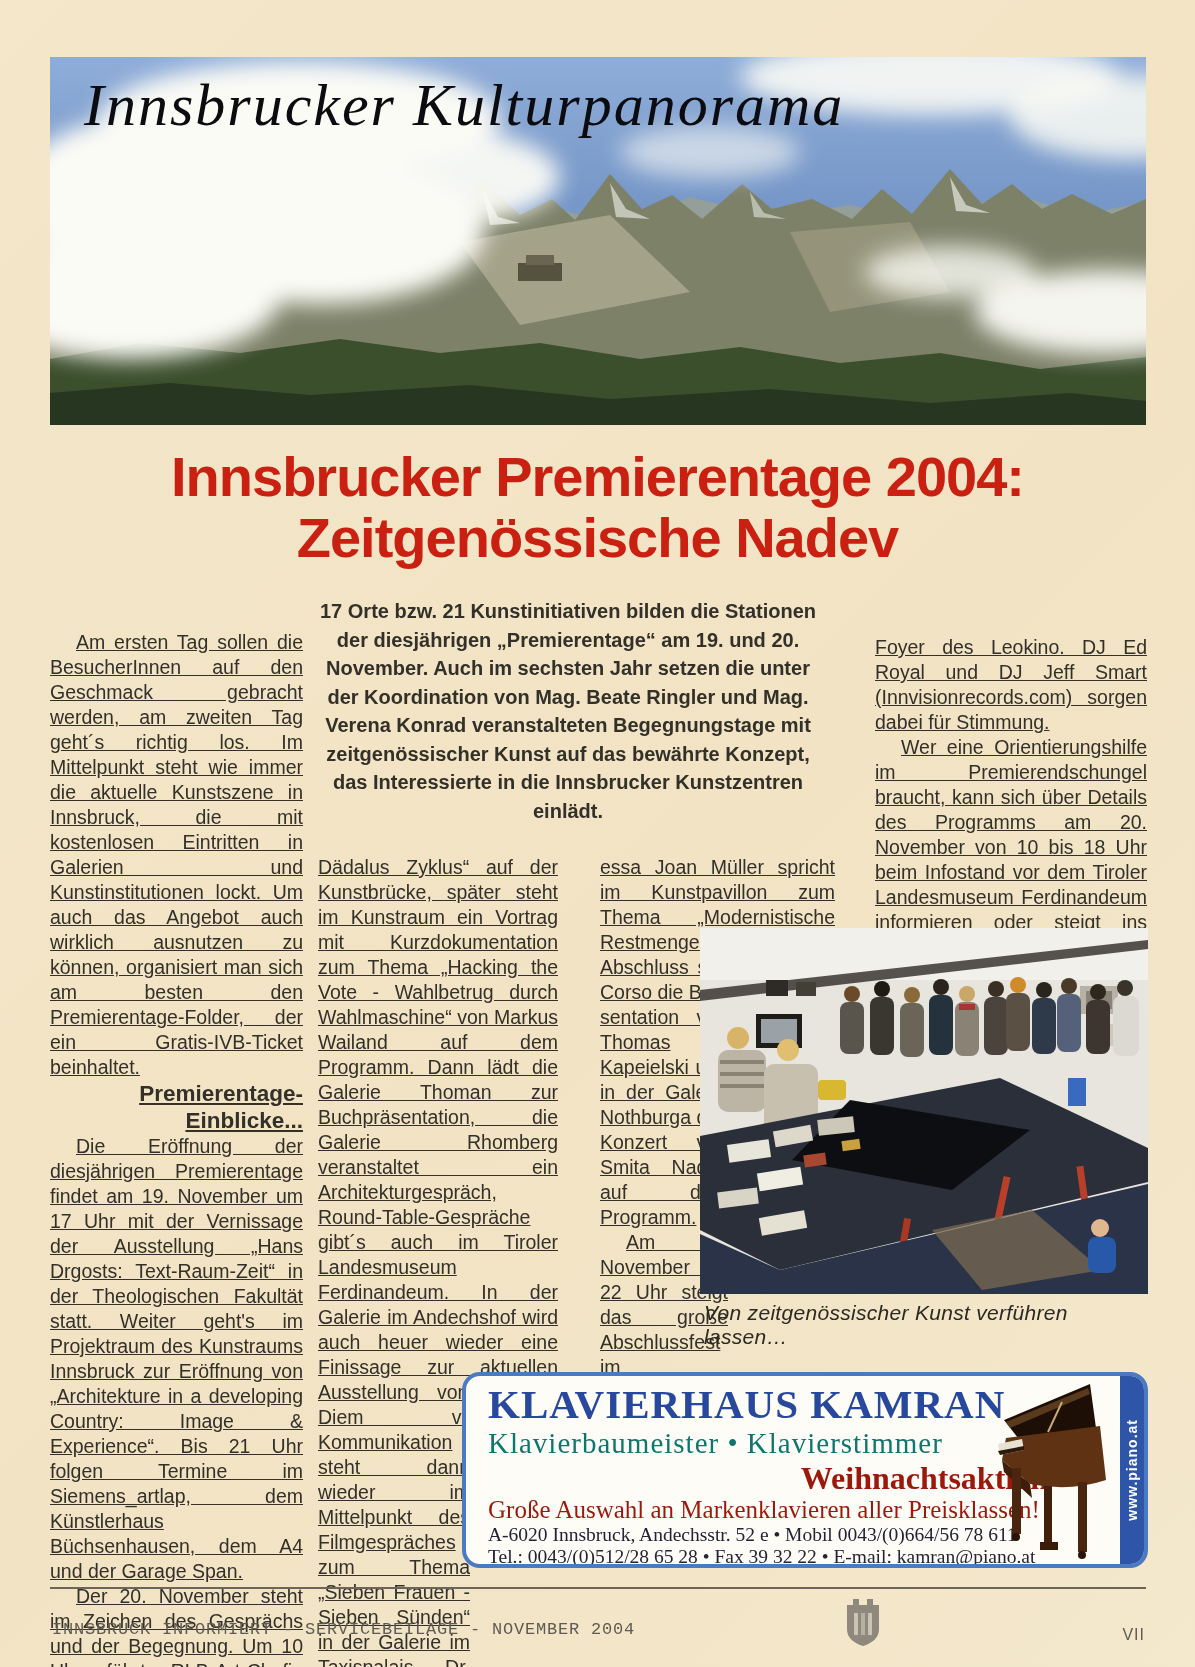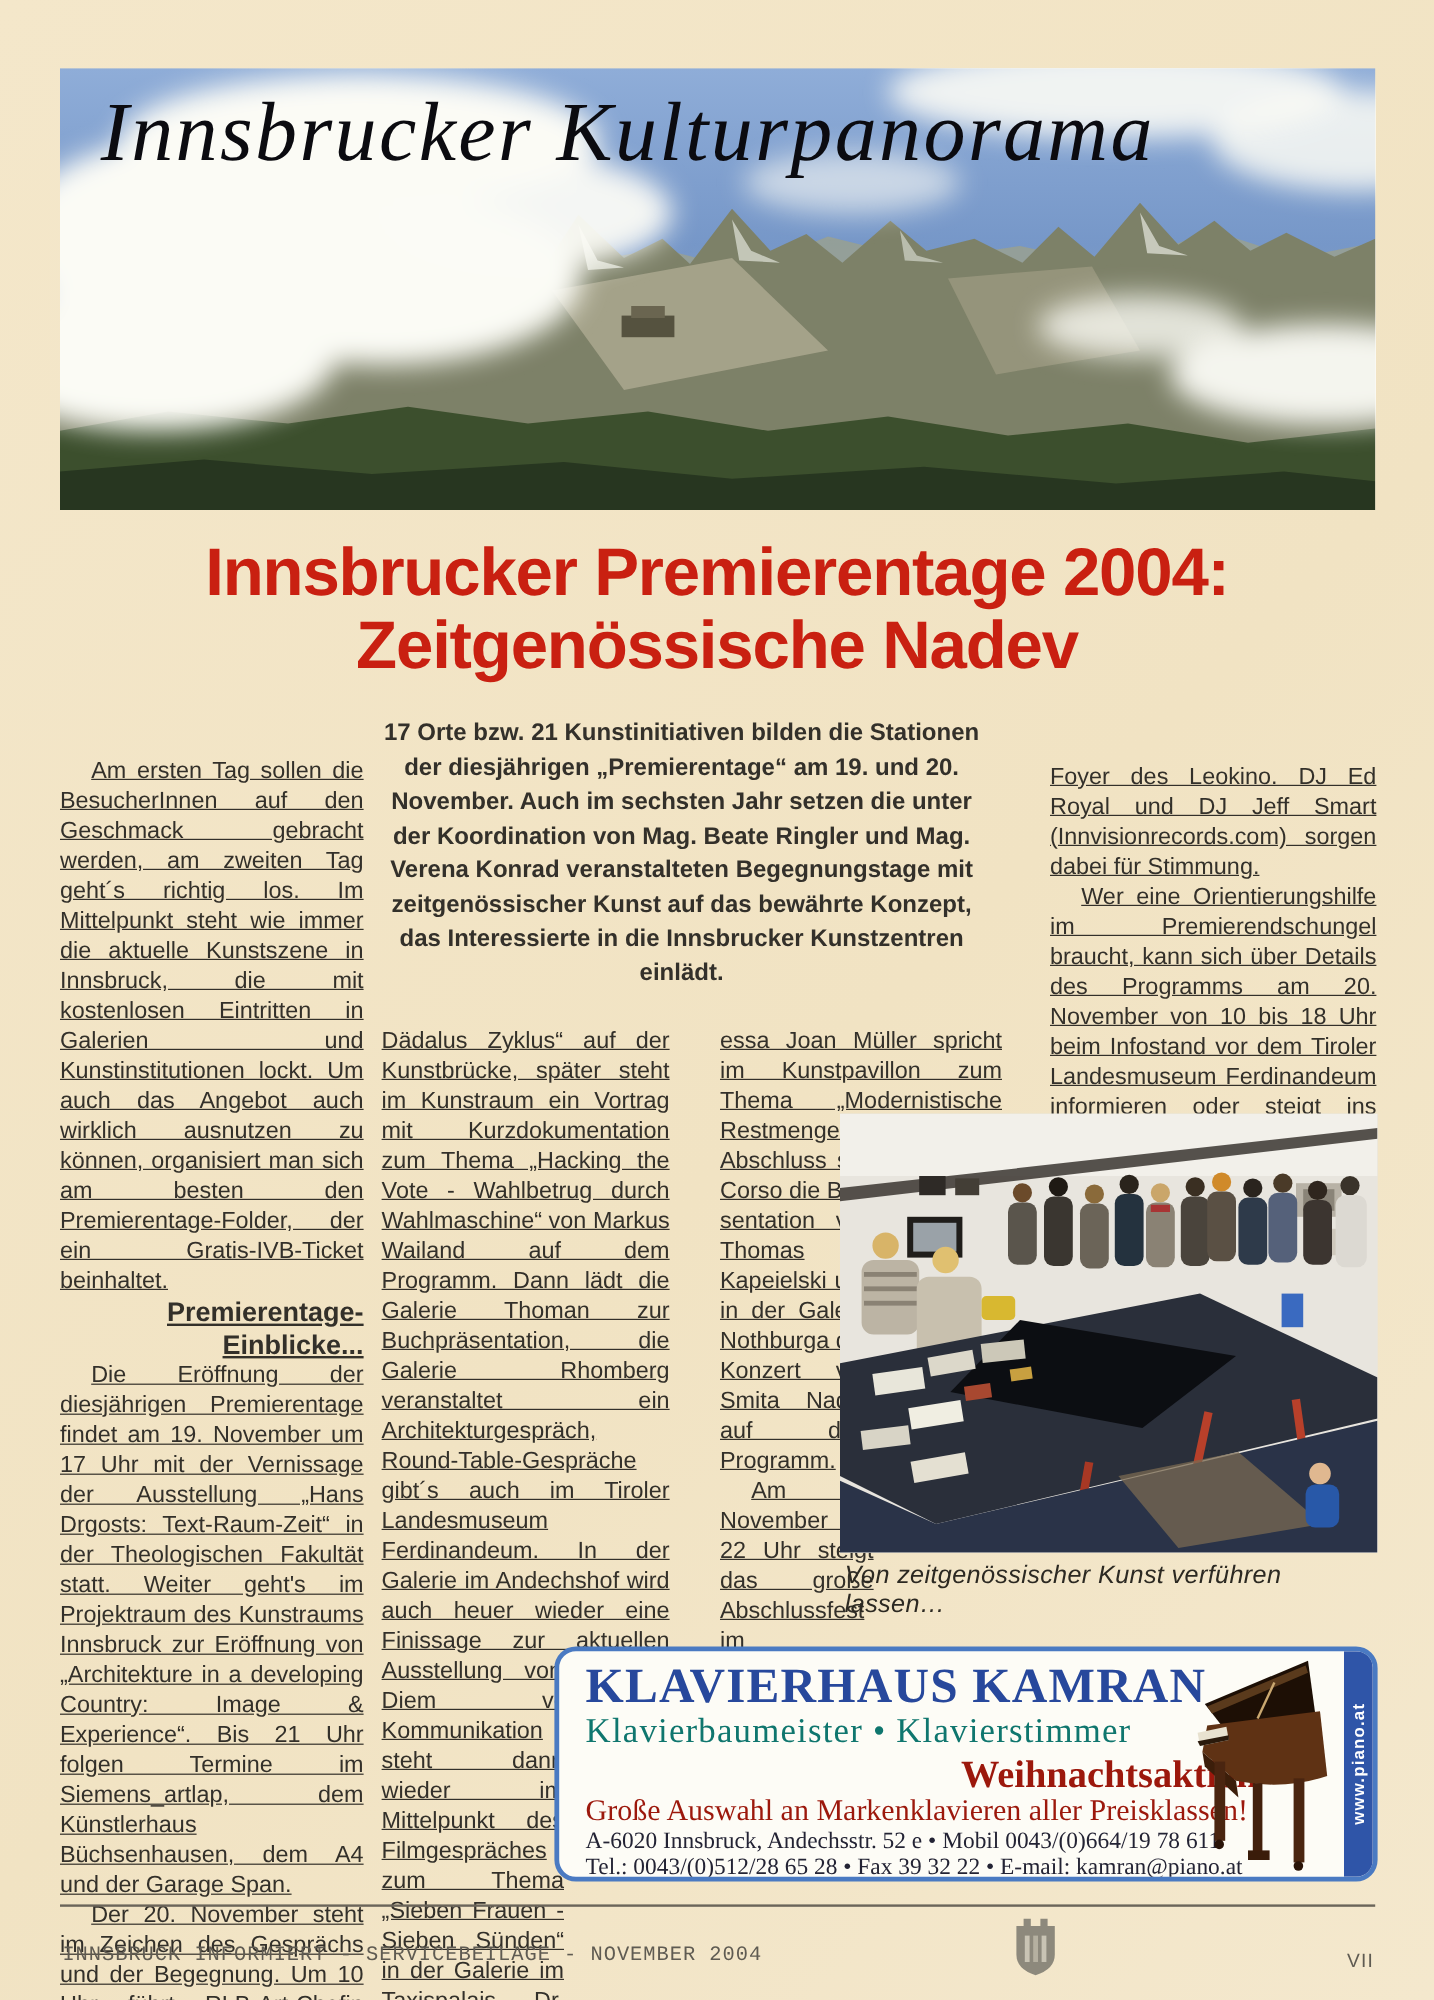--- a/index.html
+++ b/index.html
@@ -15,21 +15,21 @@
   .masthead-photo{
     position:absolute;left:50px;top:57px;width:1096px;height:368px;
     background:linear-gradient(180deg,#8fadd8 0%,#7697c8 40%,#93a3b4 72%,#8a9a94 100%);
     overflow:hidden;
   }
   .masthead-photo svg{position:absolute;left:0;top:0;width:100%;height:100%;}
   .masthead-title{
     position:absolute;left:34px;top:14px;width:1030px;
     font-family:"Liberation Serif","DejaVu Serif",serif;
     font-style:italic;font-weight:500;
-    font-size:70px;letter-spacing:2px;color:#0b0b10;
+    font-size:60px;letter-spacing:2px;color:#0b0b10;
     white-space:nowrap;z-index:3;
   }
   
   .headline{
     position:absolute;left:0;top:446px;width:1195px;
     text-align:center;
     font-family:Liberation Sans, sans-serif;font-weight:bold;
     color:#c92011;line-height:61px;font-size:56px;letter-spacing:-1px;
   }
   
@@ -265,21 +265,21 @@
     </svg>
   </div>
   <div class="photo-caption">Von zeitgenössischer Kunst verführen lassen…</div>
 
   <div class="ad">
     <div class="ad-text">
       <div class="ad-name">KLAVIERHAUS KAMRAN</div>
       <div class="ad-subtitle">Klavierbaumeister • Klavierstimmer</div>
       <div class="ad-promo-title">Weihnachtsaktion</div>
       <div class="ad-promo-text">Große Auswahl an Markenklavieren aller Preisklassen!</div>
-      <div class="ad-address">A-6020 Innsbruck, Andechsstr. 52 e • Mobil 0043/(0)664/19 78 611</div>
+      <div class="ad-address">A-6020 Innsbruck, Andechsstr. 52 e • Mobil 0043/(0)664/56 78 611</div>
       <div class="ad-address">Tel.: 0043/(0)512/28 65 28 • Fax 39 32 22 • E-mail: kamran@piano.at</div>
     </div>
     <svg class="ad-piano" viewBox="0 0 126 182">
       <polygon points="14,40 100,4 106,48 28,58" fill="#1d0f05"></polygon>
       <polygon points="16,42 98,8 100,14 20,48" fill="#5a3a1c"></polygon>
       <line x1="58" y1="52" x2="72" y2="22" stroke="#caa870" stroke-width="2"></line>
       <path d="M16,58 L110,46 L116,100 Q80,112 40,104 L12,80 Z" fill="#5f3214"></path>
       <path d="M12,80 L40,104 L42,118 L14,92 Z" fill="#3c1e0a"></path>
       <polygon points="8,64 32,59 34,70 10,75" fill="#e8e2d0"></polygon>
       <polygon points="8,71 34,66 34,70 10,75" fill="#2a1a0c"></polygon>

